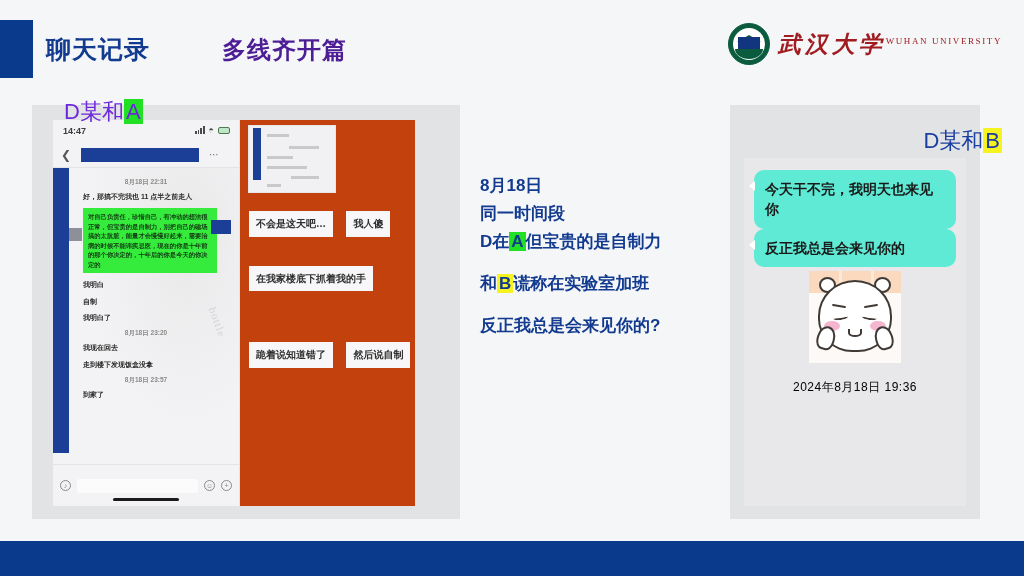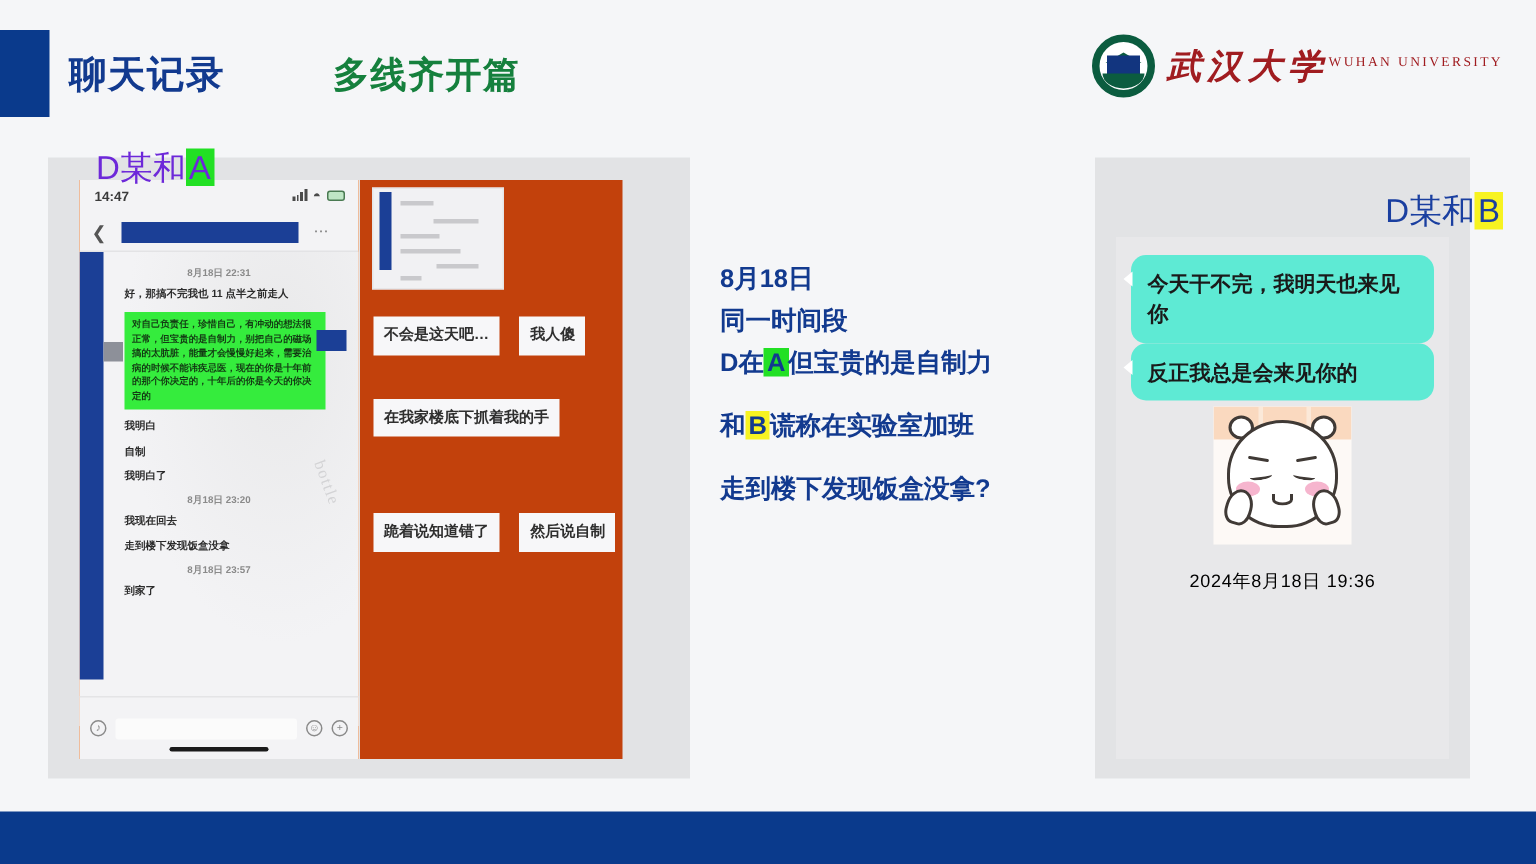--- a/index.html
+++ b/index.html
@@ -17,21 +17,21 @@
     width: 33px; height: 58px;
     background: #0a3a8c;
   }
   #slide-title {
     position: absolute; left: 46px; top: 33px;
     font-size: 25px; font-weight: bold; color: #123a8f;
     letter-spacing: 1px; white-space: nowrap;
   }
   #slide-subtitle {
     position: absolute; left: 222px; top: 34px;
-    font-size: 24px; font-weight: bold; color: #15803d;
+    font-size: 24px; font-weight: bold; color: #4c1d95;
     letter-spacing: 1px; white-space: nowrap;
   }
 
   
   #logo-wrap {
     position: absolute; right: 22px; top: 23px;
     display: flex; align-items: center; gap: 8px;
   }
   #logo-seal {
     width: 42px; height: 42px; border-radius: 50%;
@@ -92,21 +92,21 @@
     position: absolute; left: 64px; top: 97px;
     font-size: 22px; color: #6d28d9;
     z-index: 5; white-space: nowrap;
   }
   .hl-green { background: #22e024; padding: 0 2px; }
   .hl-yellow { background: #f7f321; padding: 0 2px; }
 
   #phone-shot {
     position: absolute; left: 53px; top: 120px;
     width: 186px; height: 386px;
-    background: #f97316;
+    background: #f0abfc;
     overflow: hidden;
   }
   .statusbar {
     height: 22px; display: flex; align-items: center;
     padding: 0 10px; position: relative;
     background: #f3f3f5;
   }
   .statusbar .clock { font-size: 9px; font-weight: bold; color: #3b3b3b; }
   .statusbar .icons {
     position: absolute; right: 9px; top: 6px;
@@ -411,21 +411,21 @@
 <div id="center-text">
   <div class="para">
     <div>8月18日</div>
     <div>同一时间段</div>
     <div><span>D在</span><span class="hl-green">A</span><span>但宝贵的是自制力</span></div>
   </div>
   <div class="para">
     <div><span>和</span><span class="hl-yellow">B</span><span>谎称在实验室加班</span></div>
   </div>
   <div class="para">
-    <div>走到楼下发现饭盒没拿?</div>
+    <div>反正我总是会来见你的?</div>
   </div>
 </div>
 
 <div id="right-panel"></div>
 
 <div id="right-label">
   <span>D某和</span><span class="hl-yellow">B</span>
 </div>
 
 <div id="right-inner">

